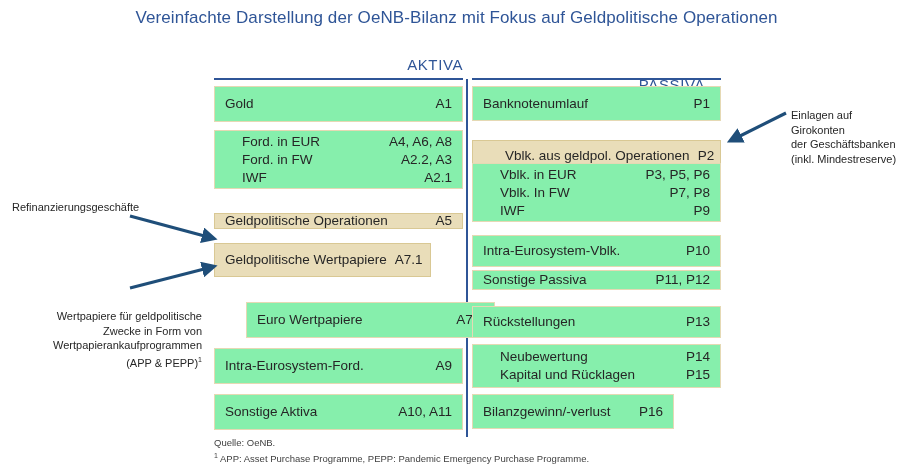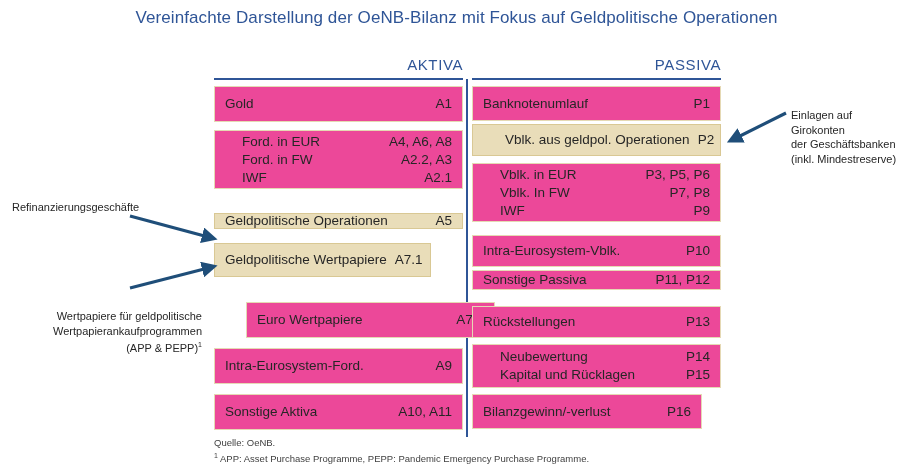--- a/index.html
+++ b/index.html
@@ -33,21 +33,21 @@
   
   .col-header {
     position: absolute;
     top: 56px;
     font-size: 15px;
     color: #2f5597;
     letter-spacing: 0.6px;
     text-align: right;
   }
   #header-aktiva { left: 214px; width: 249px; }
-  #header-passiva { left: 472px; width: 249px; }
+  #header-passiva { left: 456px; width: 249px; margin-top: 20px; }
 
   .header-rule {
     position: absolute;
     top: 78px;
     height: 2px;
     background: #2f5597;
   }
   #rule-aktiva  { left: 214px; width: 249px; }
   #rule-passiva { left: 472px; width: 249px; }
 
@@ -58,21 +58,21 @@
     width: 2px;
     height: 358px;
     background: #2f5597;
   }
 
   
   .bs-box {
     position: absolute;
     box-sizing: border-box;
     border: 1px solid #e5d9b4;
-    background: #ec4899;
+    background: #86efac;
     padding: 0 10px;
   }
   .bs-box.highlight {
     background: #e9ddb9;
     border-color: #d9c894;
   }
   .bs-row {
     display: flex;
     justify-content: space-between;
     align-items: baseline;
@@ -190,21 +190,21 @@
       </div>
     </div>
   </div>
 <div id="liabilities-column">
     <div class="bs-box single" style="left: 472px; top: 86px; width: 249px; height: 35px; justify-content: center;">
       <div class="bs-row">
         <span class="bs-label">Banknotenumlauf</span>
         <span class="bs-code">P1</span>
       </div>
     </div>
-    <div class="bs-box single highlight" style="left: 472px; top: 124px; width: 249px; height: 32px; padding-left: 32px;">
+    <div class="bs-box single highlight" style="left: 472px; top: 140px; width: 249px; height: 32px; padding-left: 32px;">
       <div class="bs-row">
         <span class="bs-label">Vblk. aus geldpol. Operationen</span>
         <span class="bs-code">P2</span>
       </div>
     </div>
     <div class="bs-box multi" style="left: 472px; top: 163px; width: 249px; height: 59px;">
       <div class="bs-row">
         <span class="bs-label">Vblk. in EUR</span>
         <span class="bs-code">P3, P5, P6</span>
       </div>
@@ -238,21 +238,21 @@
     <div class="bs-box multi" style="left: 472px; top: 344px; width: 249px; height: 44px;">
       <div class="bs-row">
         <span class="bs-label">Neubewertung</span>
         <span class="bs-code">P14</span>
       </div>
       <div class="bs-row">
         <span class="bs-label">Kapital und Rücklagen</span>
         <span class="bs-code">P15</span>
       </div>
     </div>
-    <div class="bs-box single" style="left: 472px; top: 394px; width: 230px; height: 35px;">
+    <div class="bs-box single" style="left: 472px; top: 394px; width: 202px; height: 35px;">
       <div class="bs-row">
         <span class="bs-label">Bilanzgewinn/-verlust</span>
         <span class="bs-code">P16</span>
       </div>
     </div>
   </div>
 
 <div class="annotation" id="annotation-refi">
   <span>Refinanzierungsgeschäfte</span>
 </div>
@@ -261,20 +261,21 @@
   <defs>
     <marker id="head-dr" markerWidth="5" markerHeight="5" refX="3.2" refY="2.5" orient="auto" markerUnits="strokeWidth">
       <path d="M0,0 L5,2.5 L0,5 z" fill="#1f4e79"></path>
     </marker>
   </defs>
   <line x1="2" y1="2" x2="84" y2="24" stroke="#1f4e79" stroke-width="3.2" marker-end="url(#head-dr)"></line>
 </svg>
 
 <div class="annotation" id="annotation-wertpapiere">
   <div>Wertpapiere für geldpolitische</div>
+  <div>Zwecke in Form von</div>
   <div>Wertpapierankaufprogrammen</div>
   <div><span>(APP &amp; PEPP)</span><span class="sup">1</span></div>
 </div>
 
 <svg class="arrow-svg" id="arrow-wertpapiere" style="left:128px; top:262px;" width="96" height="32" viewBox="0 0 96 32">
   <defs>
     <marker id="head-ur" markerWidth="5" markerHeight="5" refX="3.2" refY="2.5" orient="auto" markerUnits="strokeWidth">
       <path d="M0,0 L5,2.5 L0,5 z" fill="#1f4e79"></path>
     </marker>
   </defs>

